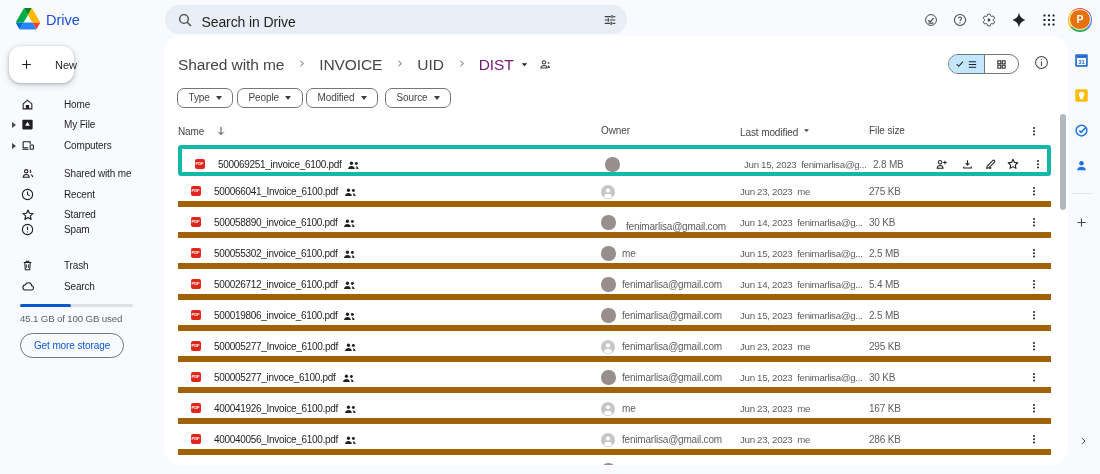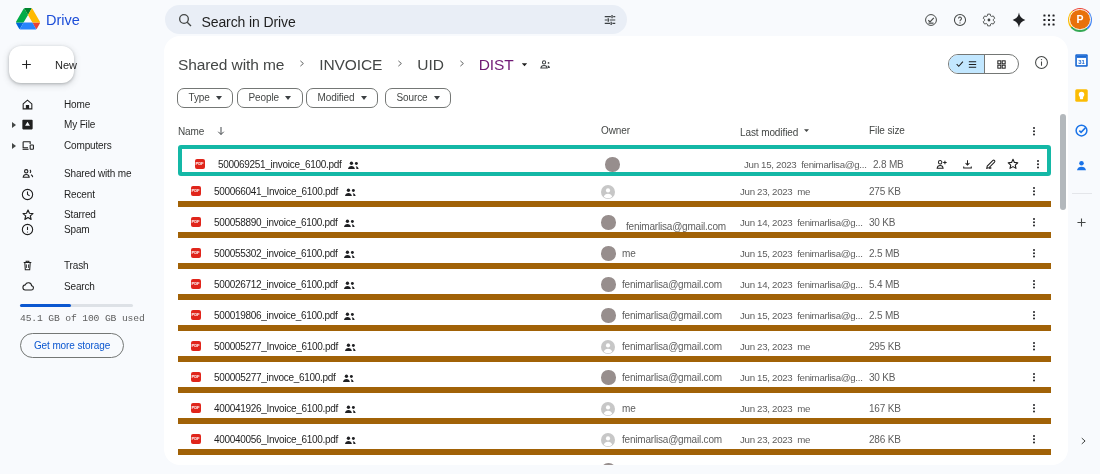--- a/index.html
+++ b/index.html
@@ -27,21 +27,21 @@
 #newbtn { left:9px; top:46px; width:65px; height:37px; background:#fff; border-radius:12px;
   box-shadow:0 1px 3px rgba(60,64,67,.3), 0 2px 6px 1px rgba(60,64,67,.15); }
 #newbtn .plus { position:absolute; left:11px; top:12px; }
 #newbtn .lbl { position:absolute; left:34px; top:12.5px; font-size:11px; color:#1f1f1f;padding-left:12px; }
 .nav { left:0; width:164px; height:21px; }
 .nav .ic { position:absolute; left:21px; top:2px; }
 .nav .tx { position:absolute; left:42px; top:3px; font-size:10px; letter-spacing:-.15px; color:#1f1f1f;margin-left:22px; }
 .nav .ar { position:absolute; left:12px; top:6px; width:0; height:0; border-left:4px solid #444746; border-top:3px solid transparent; border-bottom:3px solid transparent; }
 #sbar { left:20px; top:304px; width:113px; height:2.5px; border-radius:1.5px; background:#dde1e6; }
 #sbar .fill { width:51px; height:2.5px; border-radius:1.5px; background:#0b57d0; }
-#squota { left:20px; top:313px; font-size:9.7px; letter-spacing:-.15px; color:#5e5e5e;font-family:Liberation Mono, monospace; }
+#squota { left:20px; top:313px; font-size:9.7px; letter-spacing:-.15px; color:#5e5e5e; }
 #getmore { left:20px; top:333px; width:104px; height:25px; border:1px solid #747775; border-radius:13px;
   color:#0b57d0; font-size:10px; letter-spacing:-.1px; text-align:center; line-height:23px; background:#f8fafd;}
 
 
 #card { left:164px; top:36px; width:904px; height:429px; background:#fff; border-radius:16px; overflow:hidden; }
 #bc { position:absolute; left:14px; top:18.5px; font-size:15.5px; letter-spacing:-.1px; color:#444746; }
 #bc span { vertical-align:middle; }
 #bc .cur { color:#701a75; }
 #bc .bsep { display:inline-block; vertical-align:middle; margin:0 13px 2px; }
 #toggle { position:absolute; left:784px; top:18px; width:71px; height:20px; border:1px solid #747775; border-radius:10px; display:flex; }

